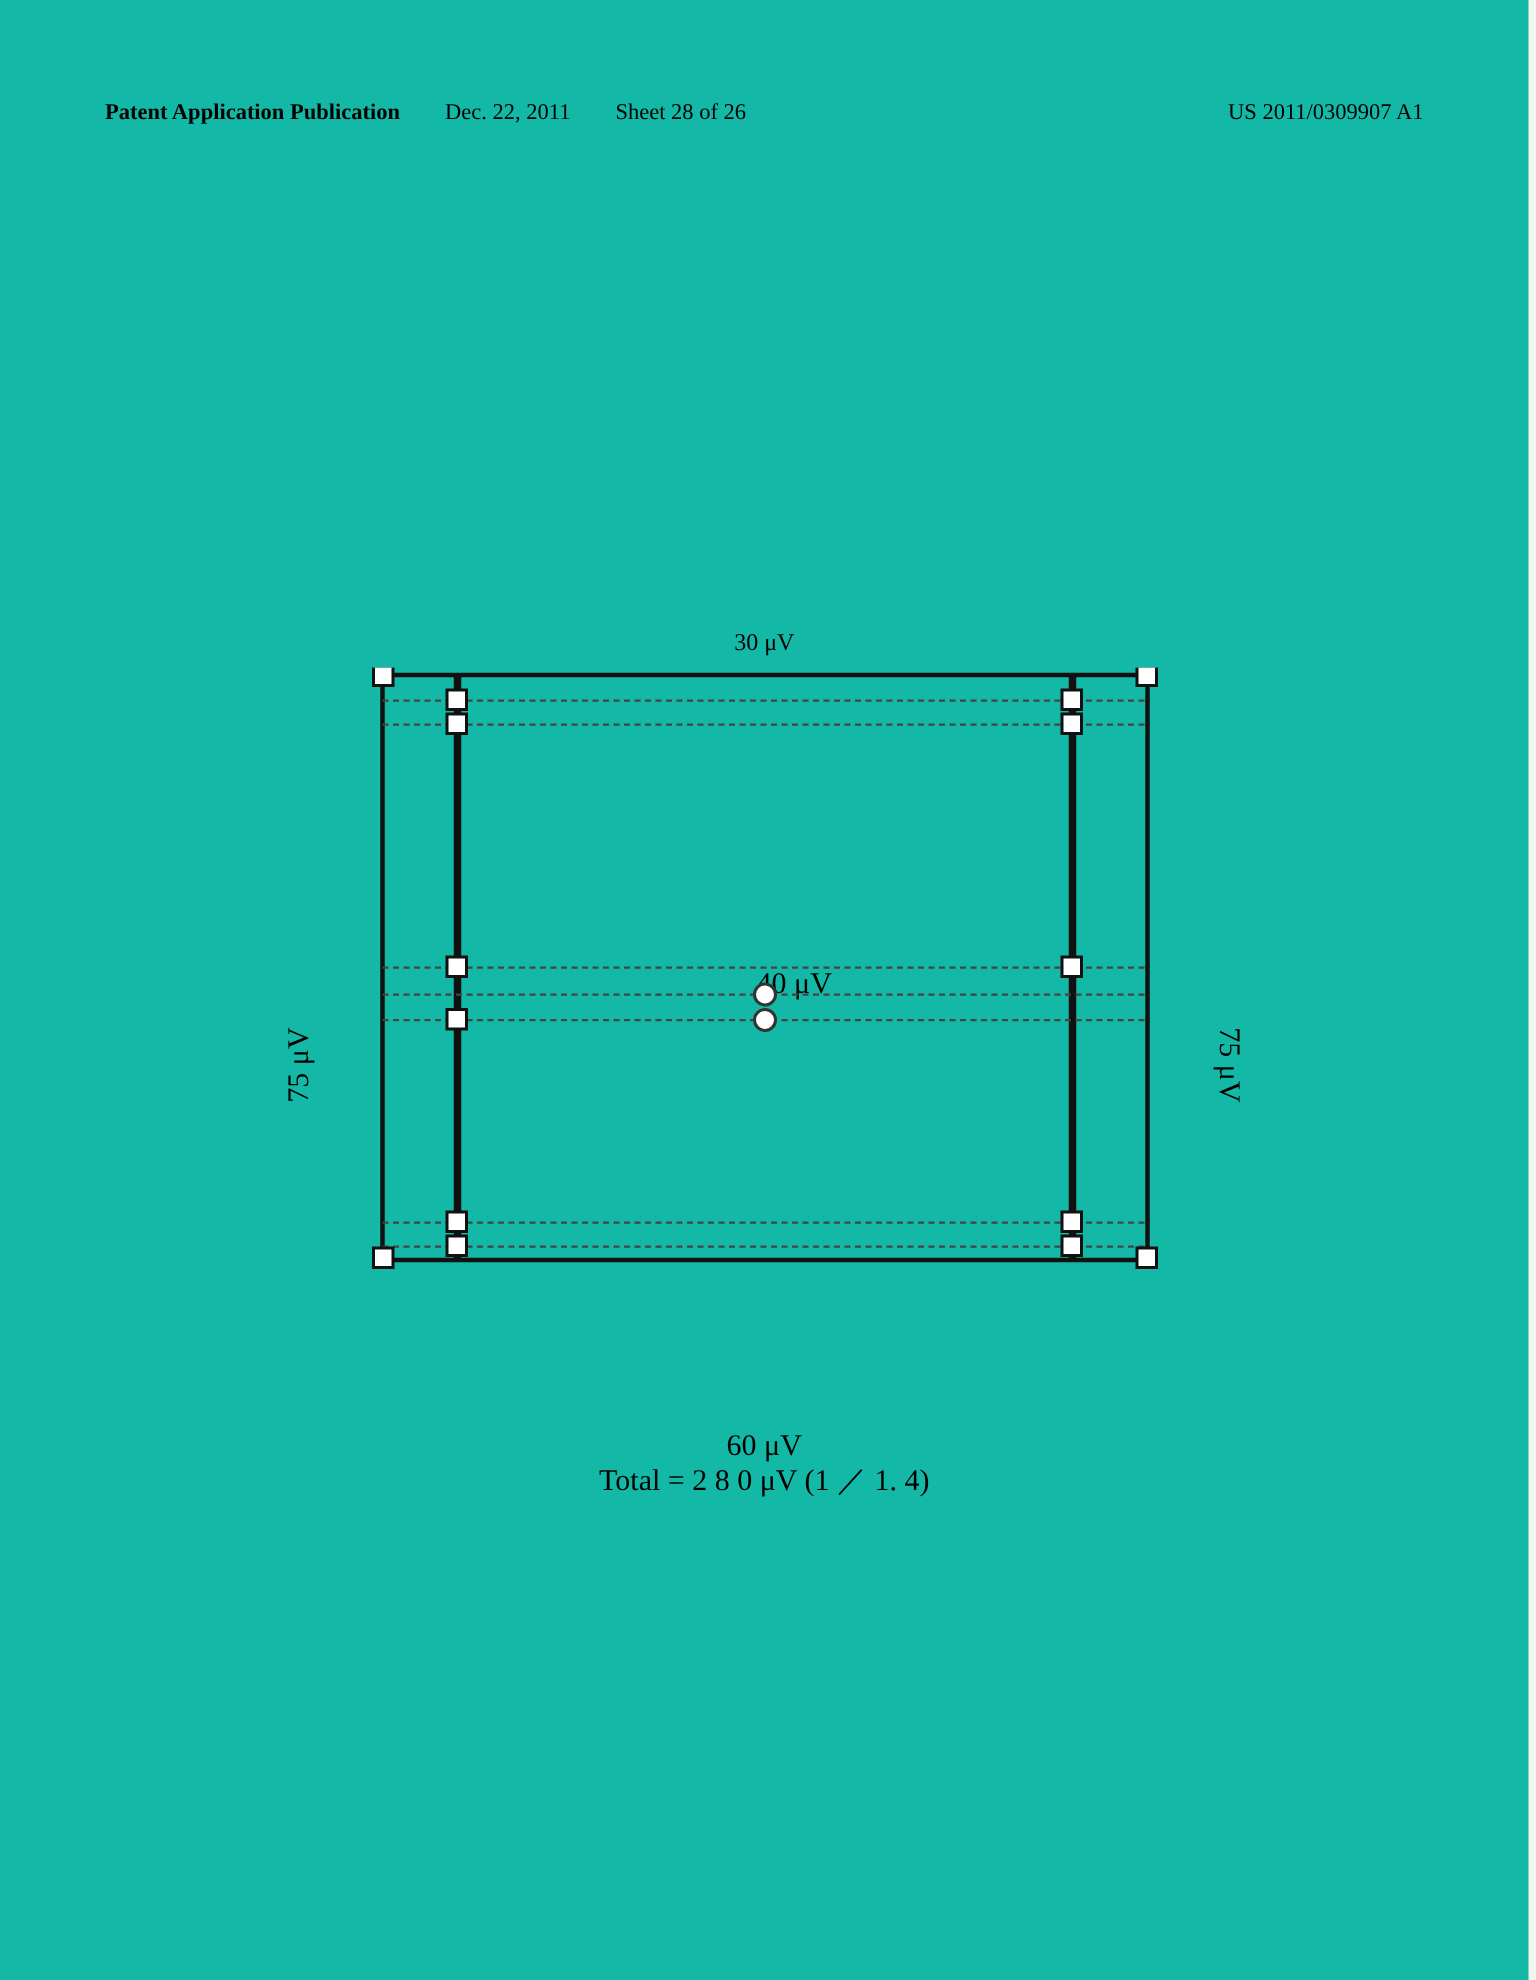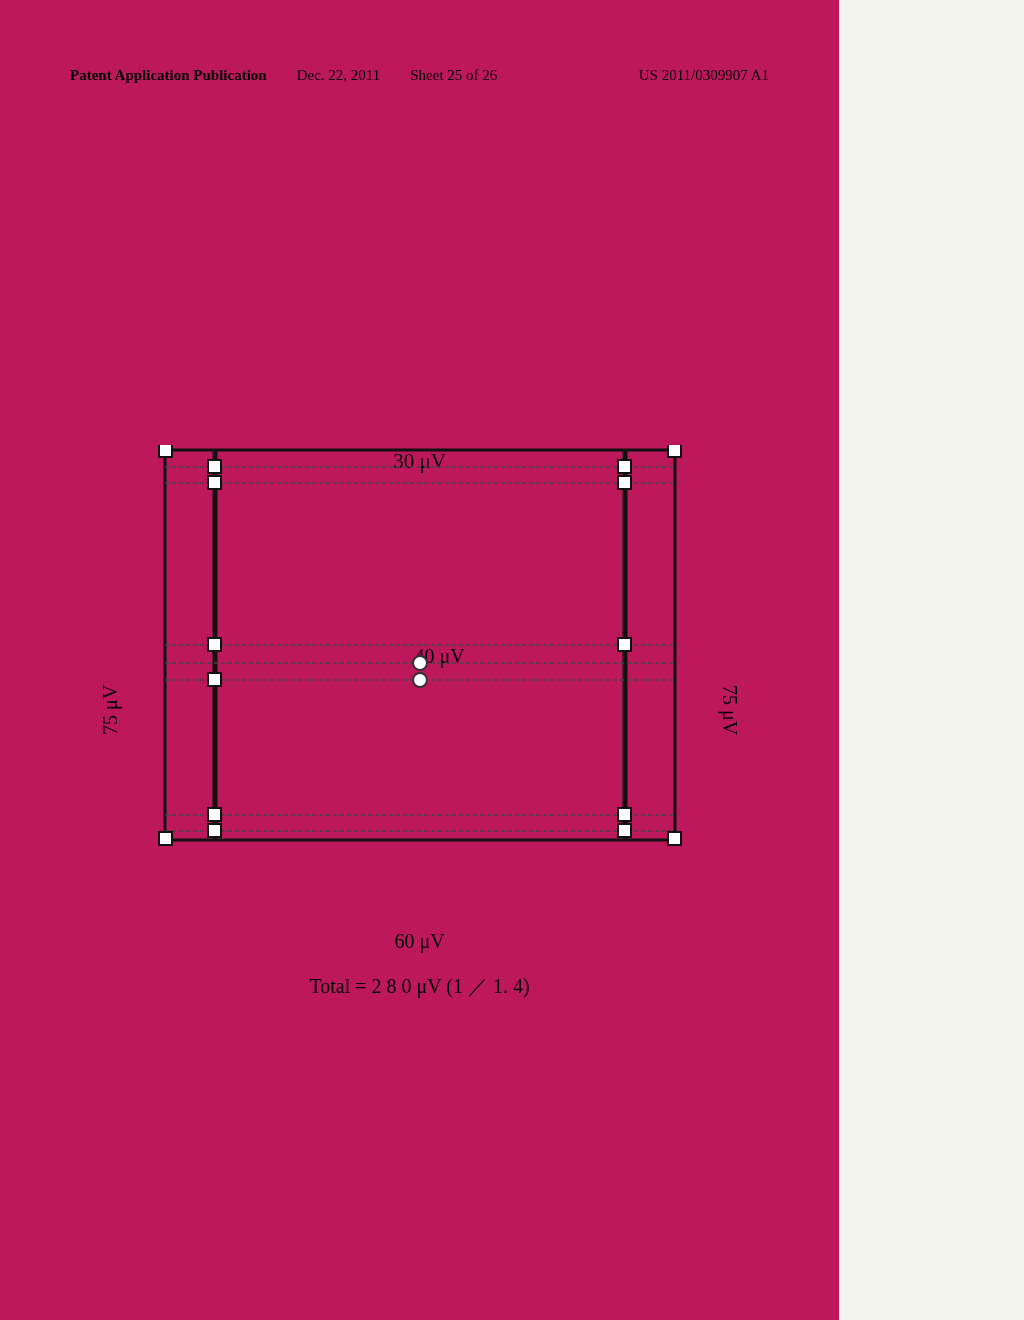--- a/index.html
+++ b/index.html
@@ -5,23 +5,23 @@
     * { margin: 0; padding: 0; box-sizing: border-box; }
     body {
       background: #f5f5f0;
       width: 1024px;
       height: 1320px;
       font-family: 'Times New Roman', Times, serif;
       position: relative;
       overflow: hidden;
     }
     .page {
-      width: 839px;
+      width: 1019px;
       height: 1320px;
-      background: #be185d;
+      background: #14b8a6;
       position: relative;
     }
     .header {
       position: absolute;
       top: 55px;
       left: 70px;
       right: 70px;
       display: flex;
       align-items: baseline;
       gap: 30px;
@@ -57,23 +57,22 @@
       transform: translateX(-50%);
       width: 560px;
       height: 580px;
     }
     
     .label-30uv {
       position: absolute;
       top: 0px;
       left: 50%;
       transform: translateX(-50%);
-      font-size: 21px;
-      white-space: nowrap;
-      margin-top: 29px;
+      font-size: 16px;
+      white-space: nowrap;
     }
     
     .label-75uv-left {
       position: absolute;
       top: 50%;
       left: -55px;
       transform: translateY(-50%) rotate(-90deg);
       font-size: 20px;
       white-space: nowrap;
     }
@@ -92,21 +91,21 @@
       top: 225px;
       left: 50%;
       transform: translateX(-50%);
       font-size: 20px;
       white-space: nowrap;
       margin-left: 20px;
     }
     
     .label-60uv {
       position: absolute;
-      bottom: 47px;
+      bottom: 24px;
       left: 50%;
       transform: translateX(-50%);
       font-size: 20px;
       white-space: nowrap;
     }
     
     .label-total {
       position: absolute;
       bottom: 0px;
       left: 50%;
@@ -116,21 +115,21 @@
     }
   </style>
 </head>
 <body>
 
 <div class="page">
 
   <div class="header">
     <span class="header-patent">Patent Application Publication</span>
     <span class="header-date">Dec. 22, 2011</span>
-    <span class="header-date">Sheet 25 of 26</span>
+    <span class="header-date">Sheet 28 of 26</span>
     <span class="header-patent-num">US 2011/0309907 A1</span>
   </div>
 
 
   <div class="diagram-area">
 
     <div class="label-30uv">
       <span>30 μV</span>
     </div>
 

